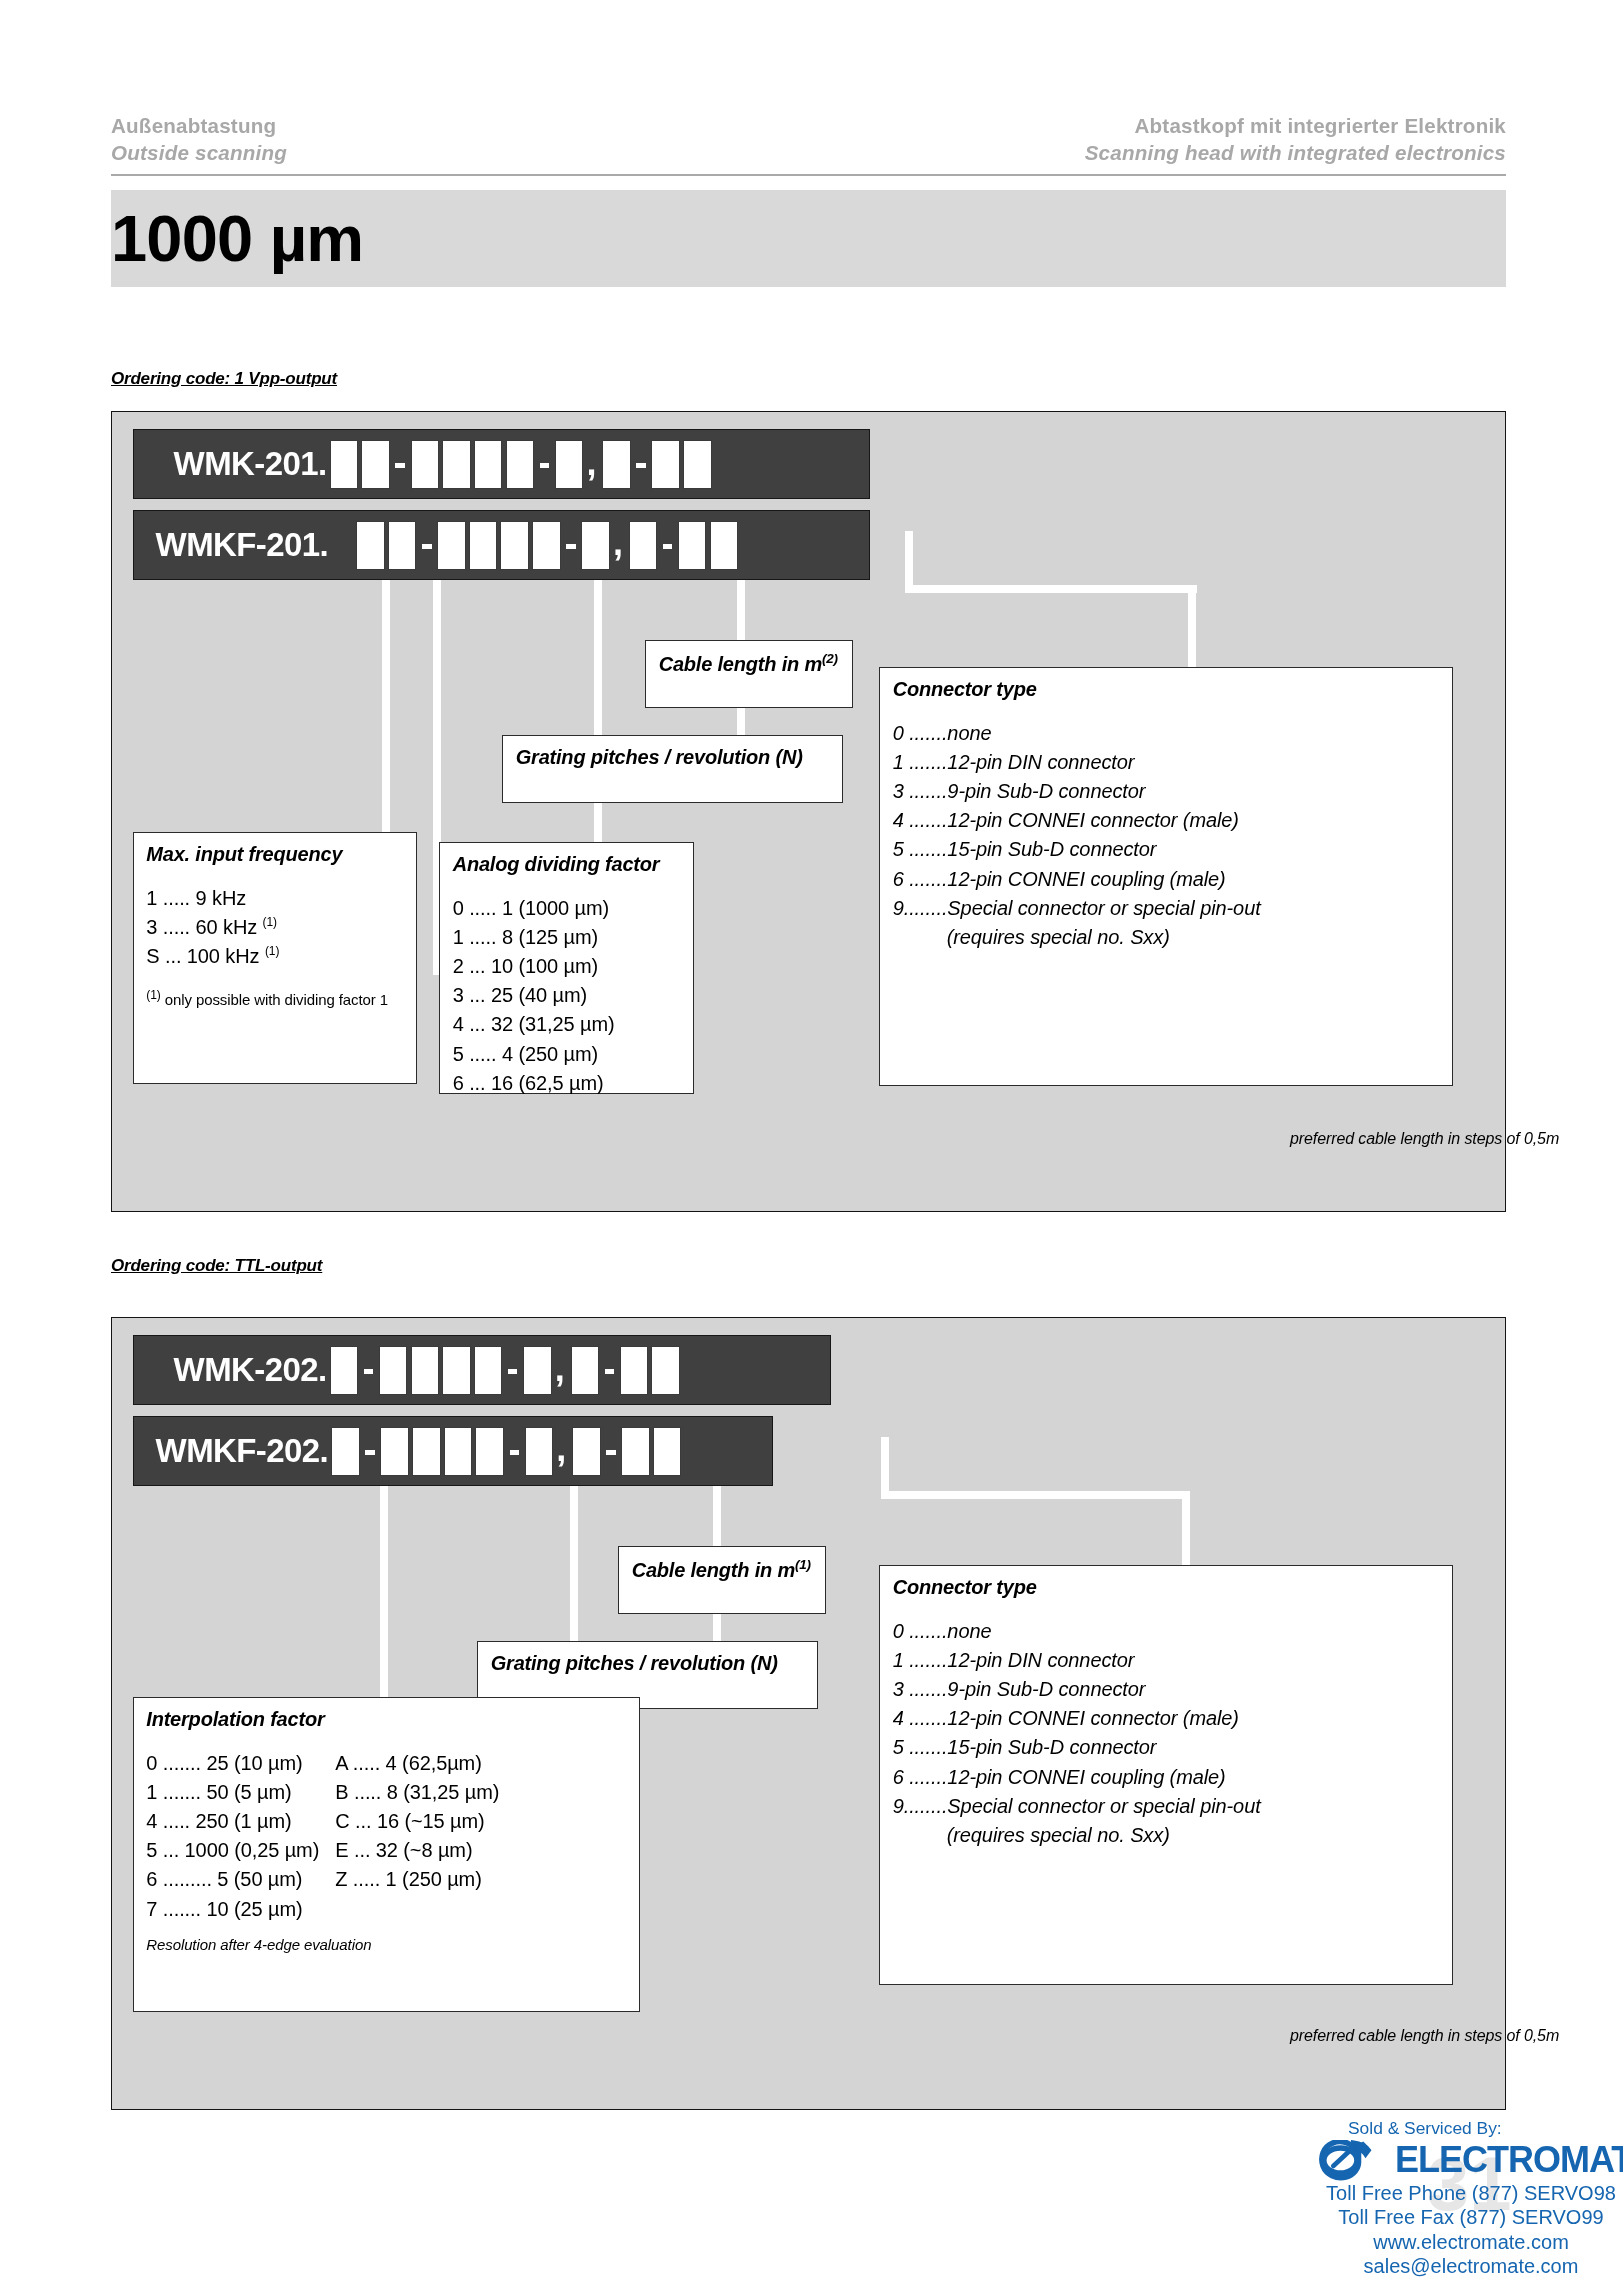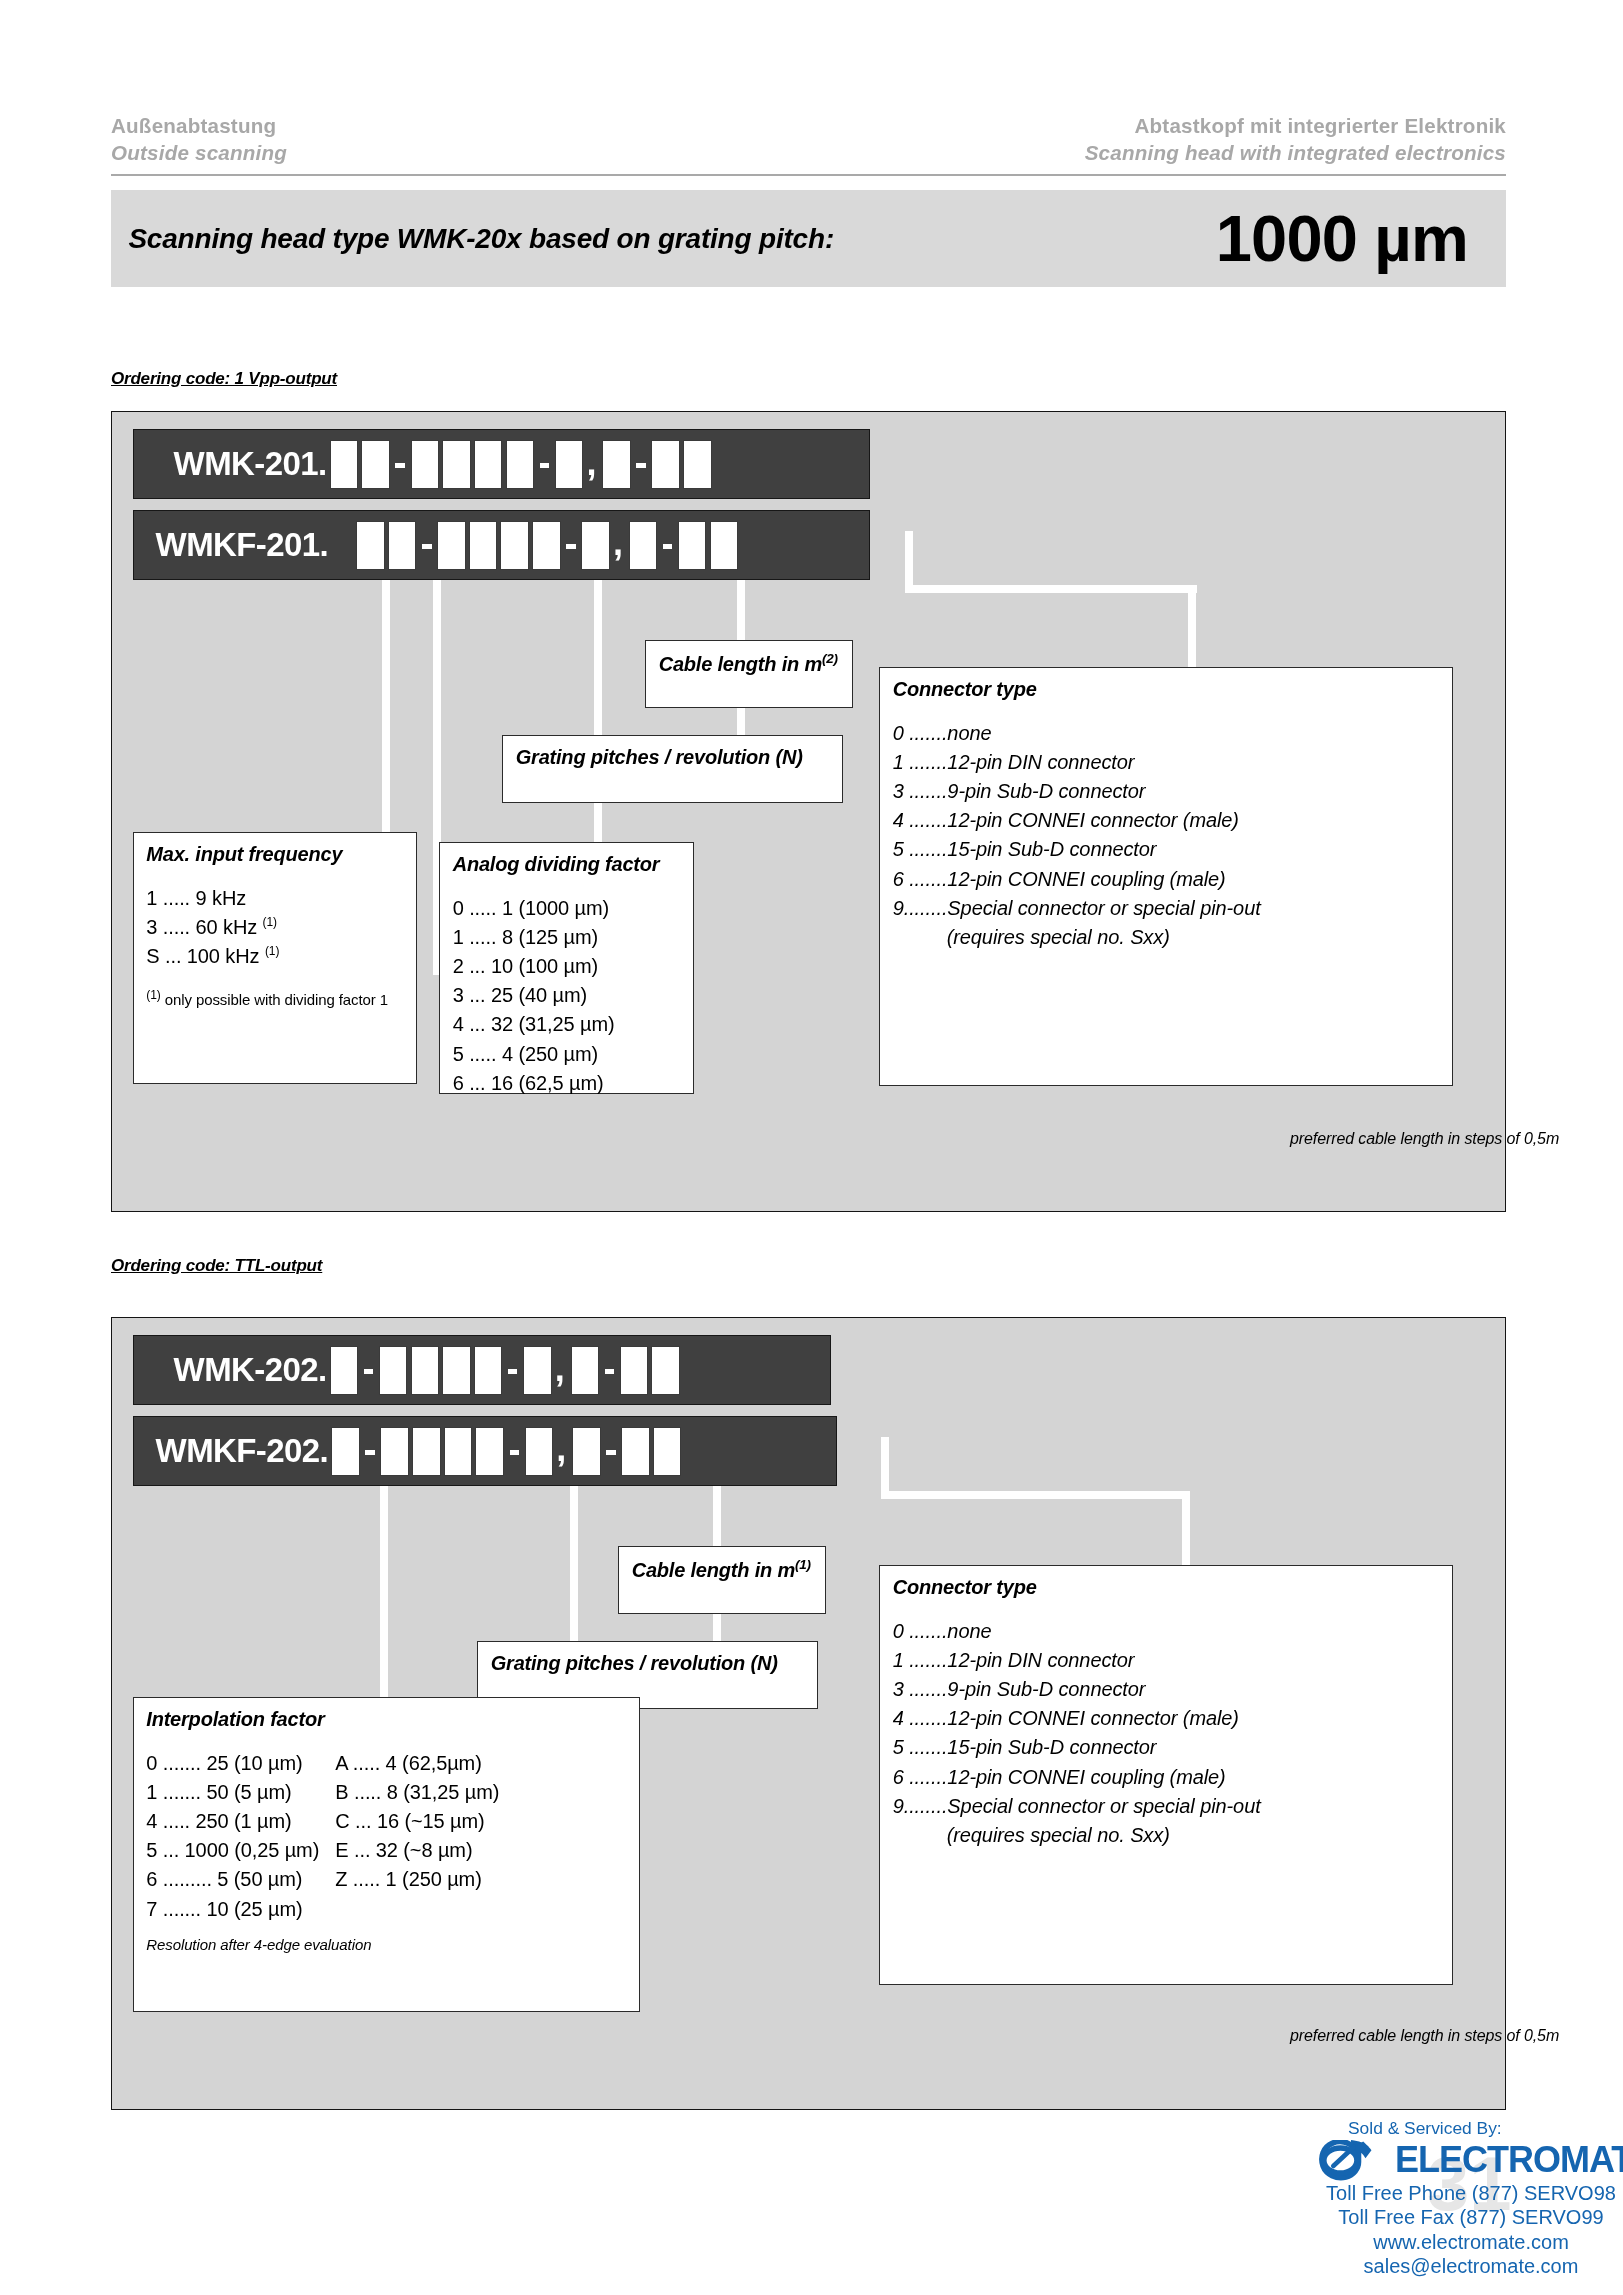--- a/index.html
+++ b/index.html
@@ -139,21 +139,20 @@
       </div>
       <div class="hdr-col right">
         <div class="hdr-de">Abtastkopf mit integrierter Elektronik</div>
         <div class="hdr-en">Scanning head with integrated electronics</div>
       </div>
     </div>
     <div class="hdr-rule"></div>
   </div>
 
   <div class="title-band">
-    <div class="title-txt">Scanning head type WMK-20x based on grating pitch:</div>
     <div class="title-pitch">1000 µm</div>
   </div>
 
   <div class="sect-h" style="left:111px; top:369px;">Ordering code: 1 Vpp-output</div>
 
   <div class="panel" style="left:111px; top:411px; width:1395px; height:801px;">
 
     <div class="lead" style="left:270px; top:119px; width:8px; height:444px;"></div>
     <div class="lead" style="left:321px; top:119px; width:8px; height:444px;"></div>
     <div class="lead" style="left:482px; top:119px; width:8px; height:317px;"></div>
@@ -276,21 +275,21 @@
         <div class="sep dash"></div>
         <div class="slot"></div>
         <div class="sep comma"></div>
         <div class="slot"></div>
         <div class="sep dash"></div>
         <div class="slot"></div>
         <div class="slot"></div>
       </div>
     </div>
 
-    <div class="codebar" style="left:20.6px; top:98px; width:704px; height:70px;">
+    <div class="codebar" style="left:20.6px; top:98px; width:640px; height:70px;">
       <div class="code-label" style="padding-left:22px;">WMKF-202.</div>
       <div class="slots">
         <div class="slot"></div>
         <div class="sep dash"></div>
         <div class="slot"></div>
         <div class="slot"></div>
         <div class="slot"></div>
         <div class="slot"></div>
         <div class="sep dash"></div>
         <div class="slot"></div>

